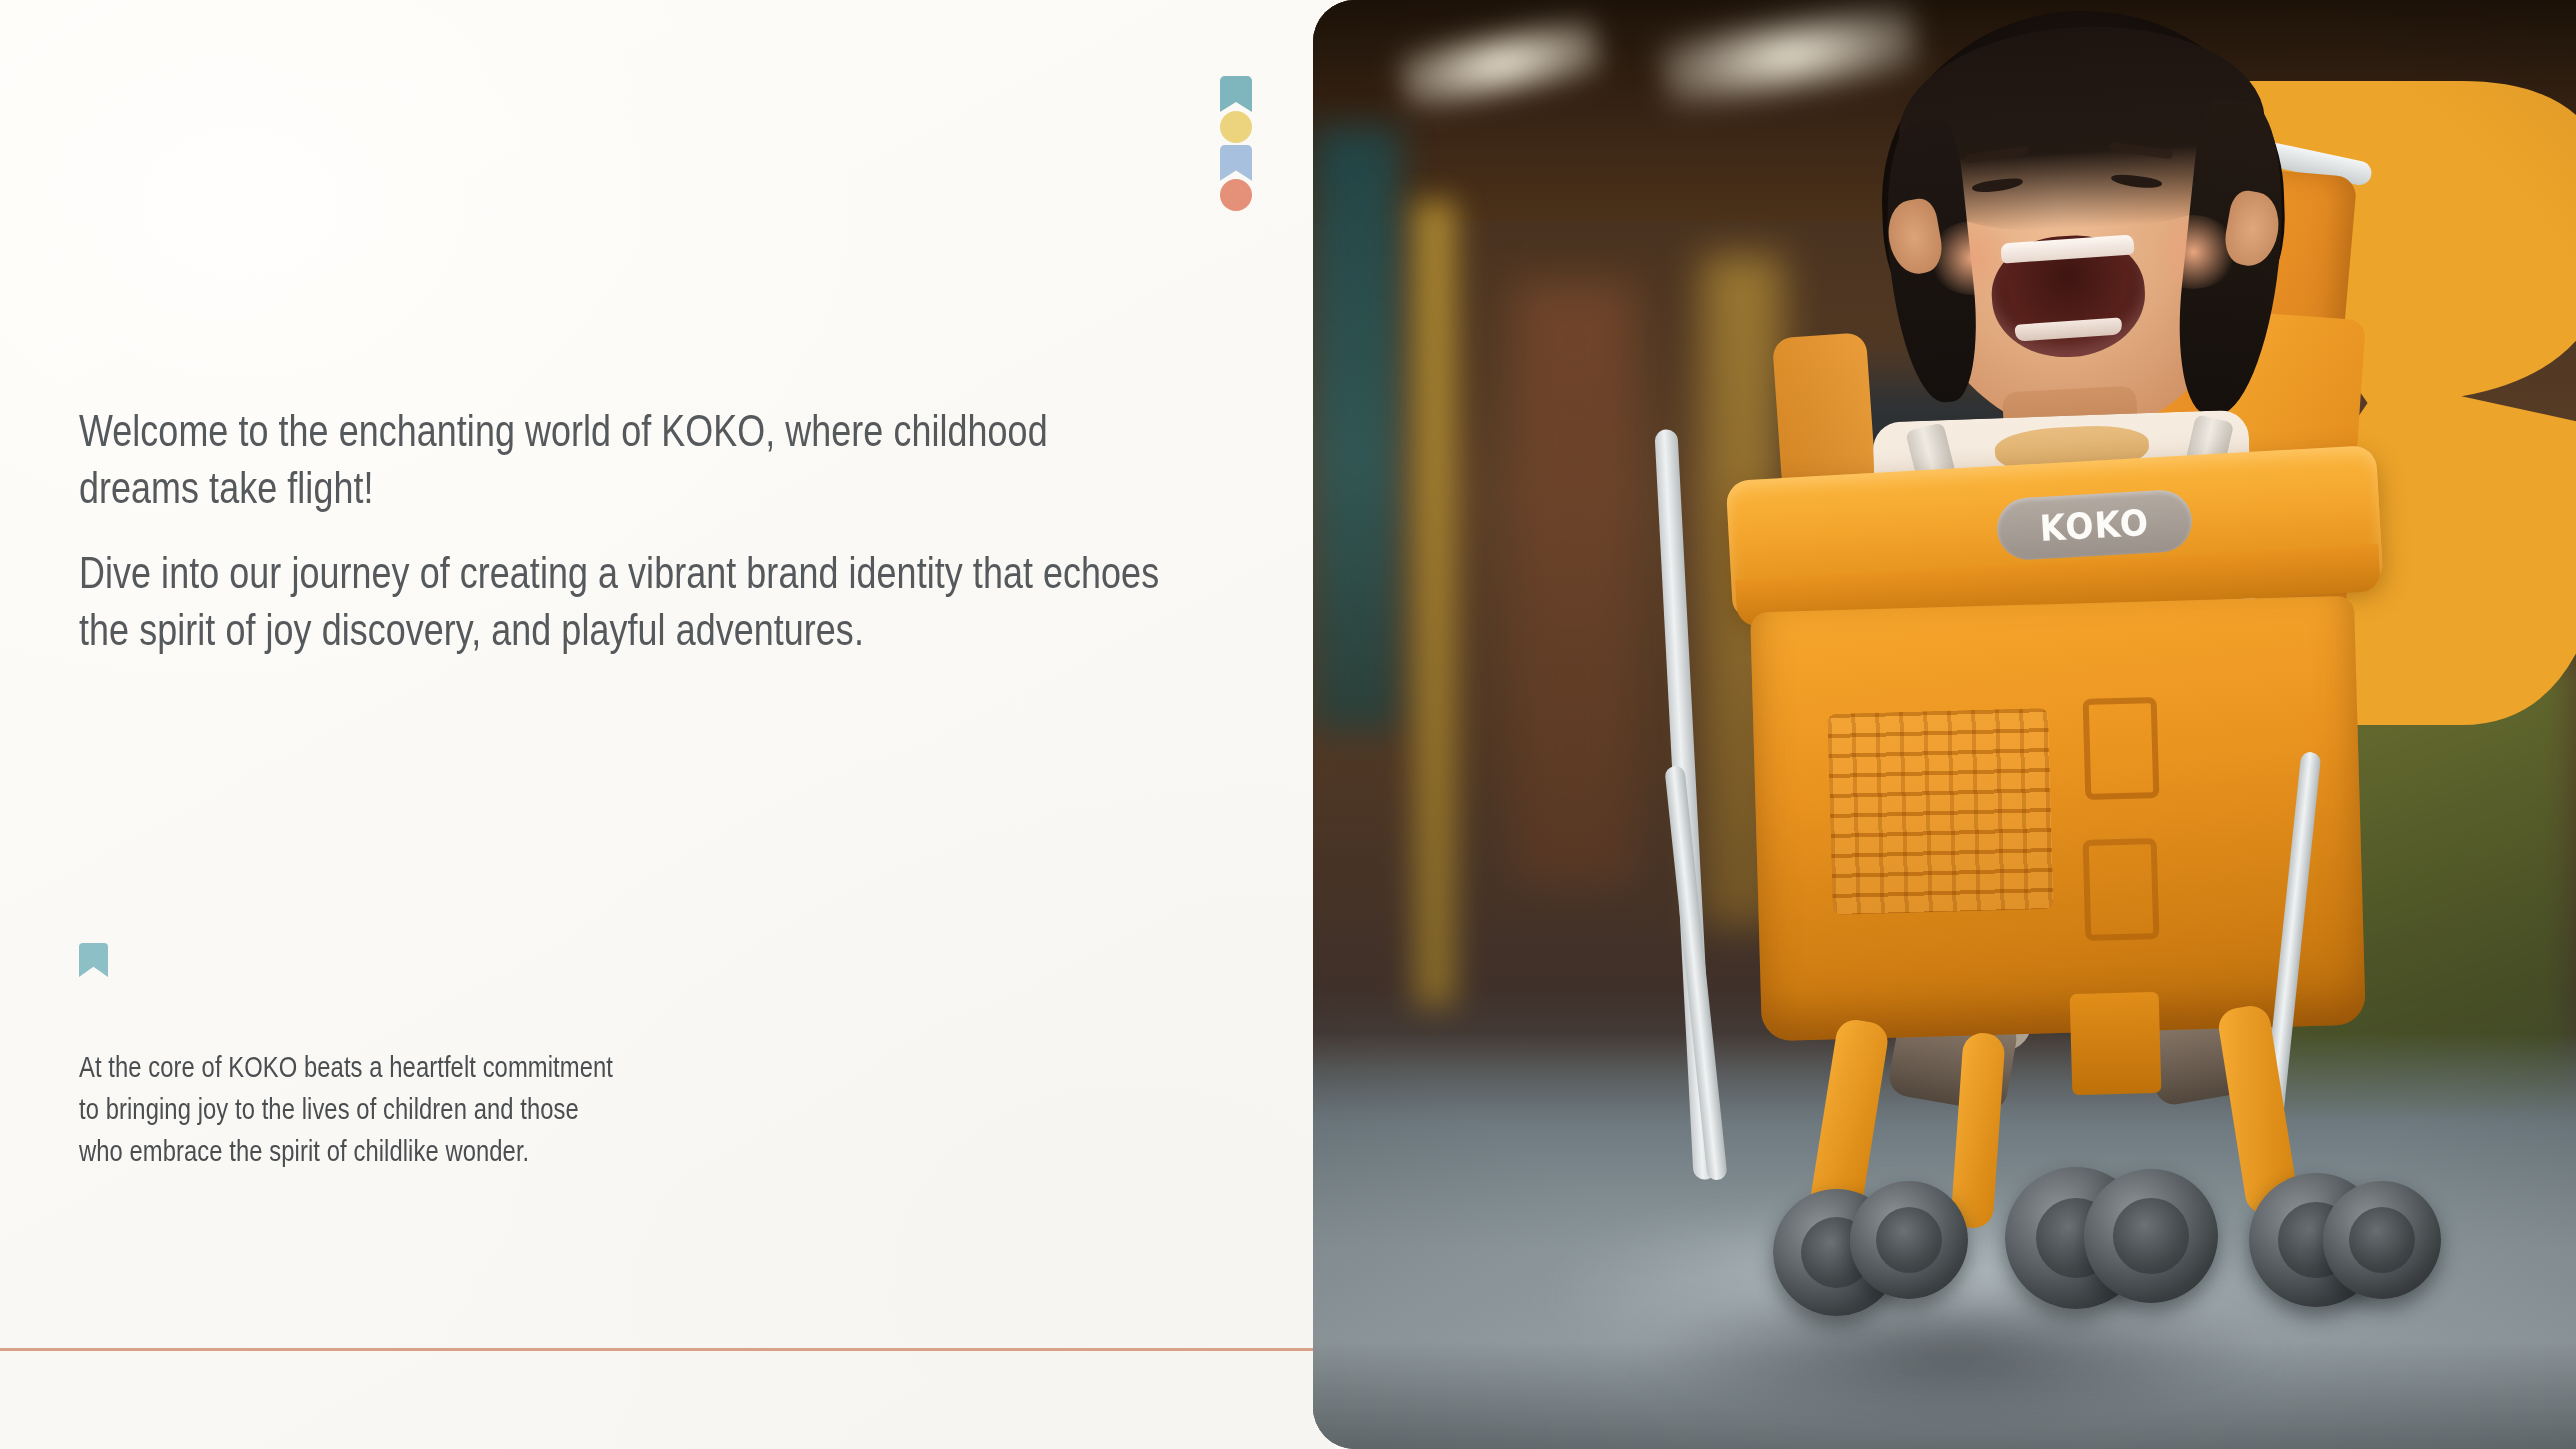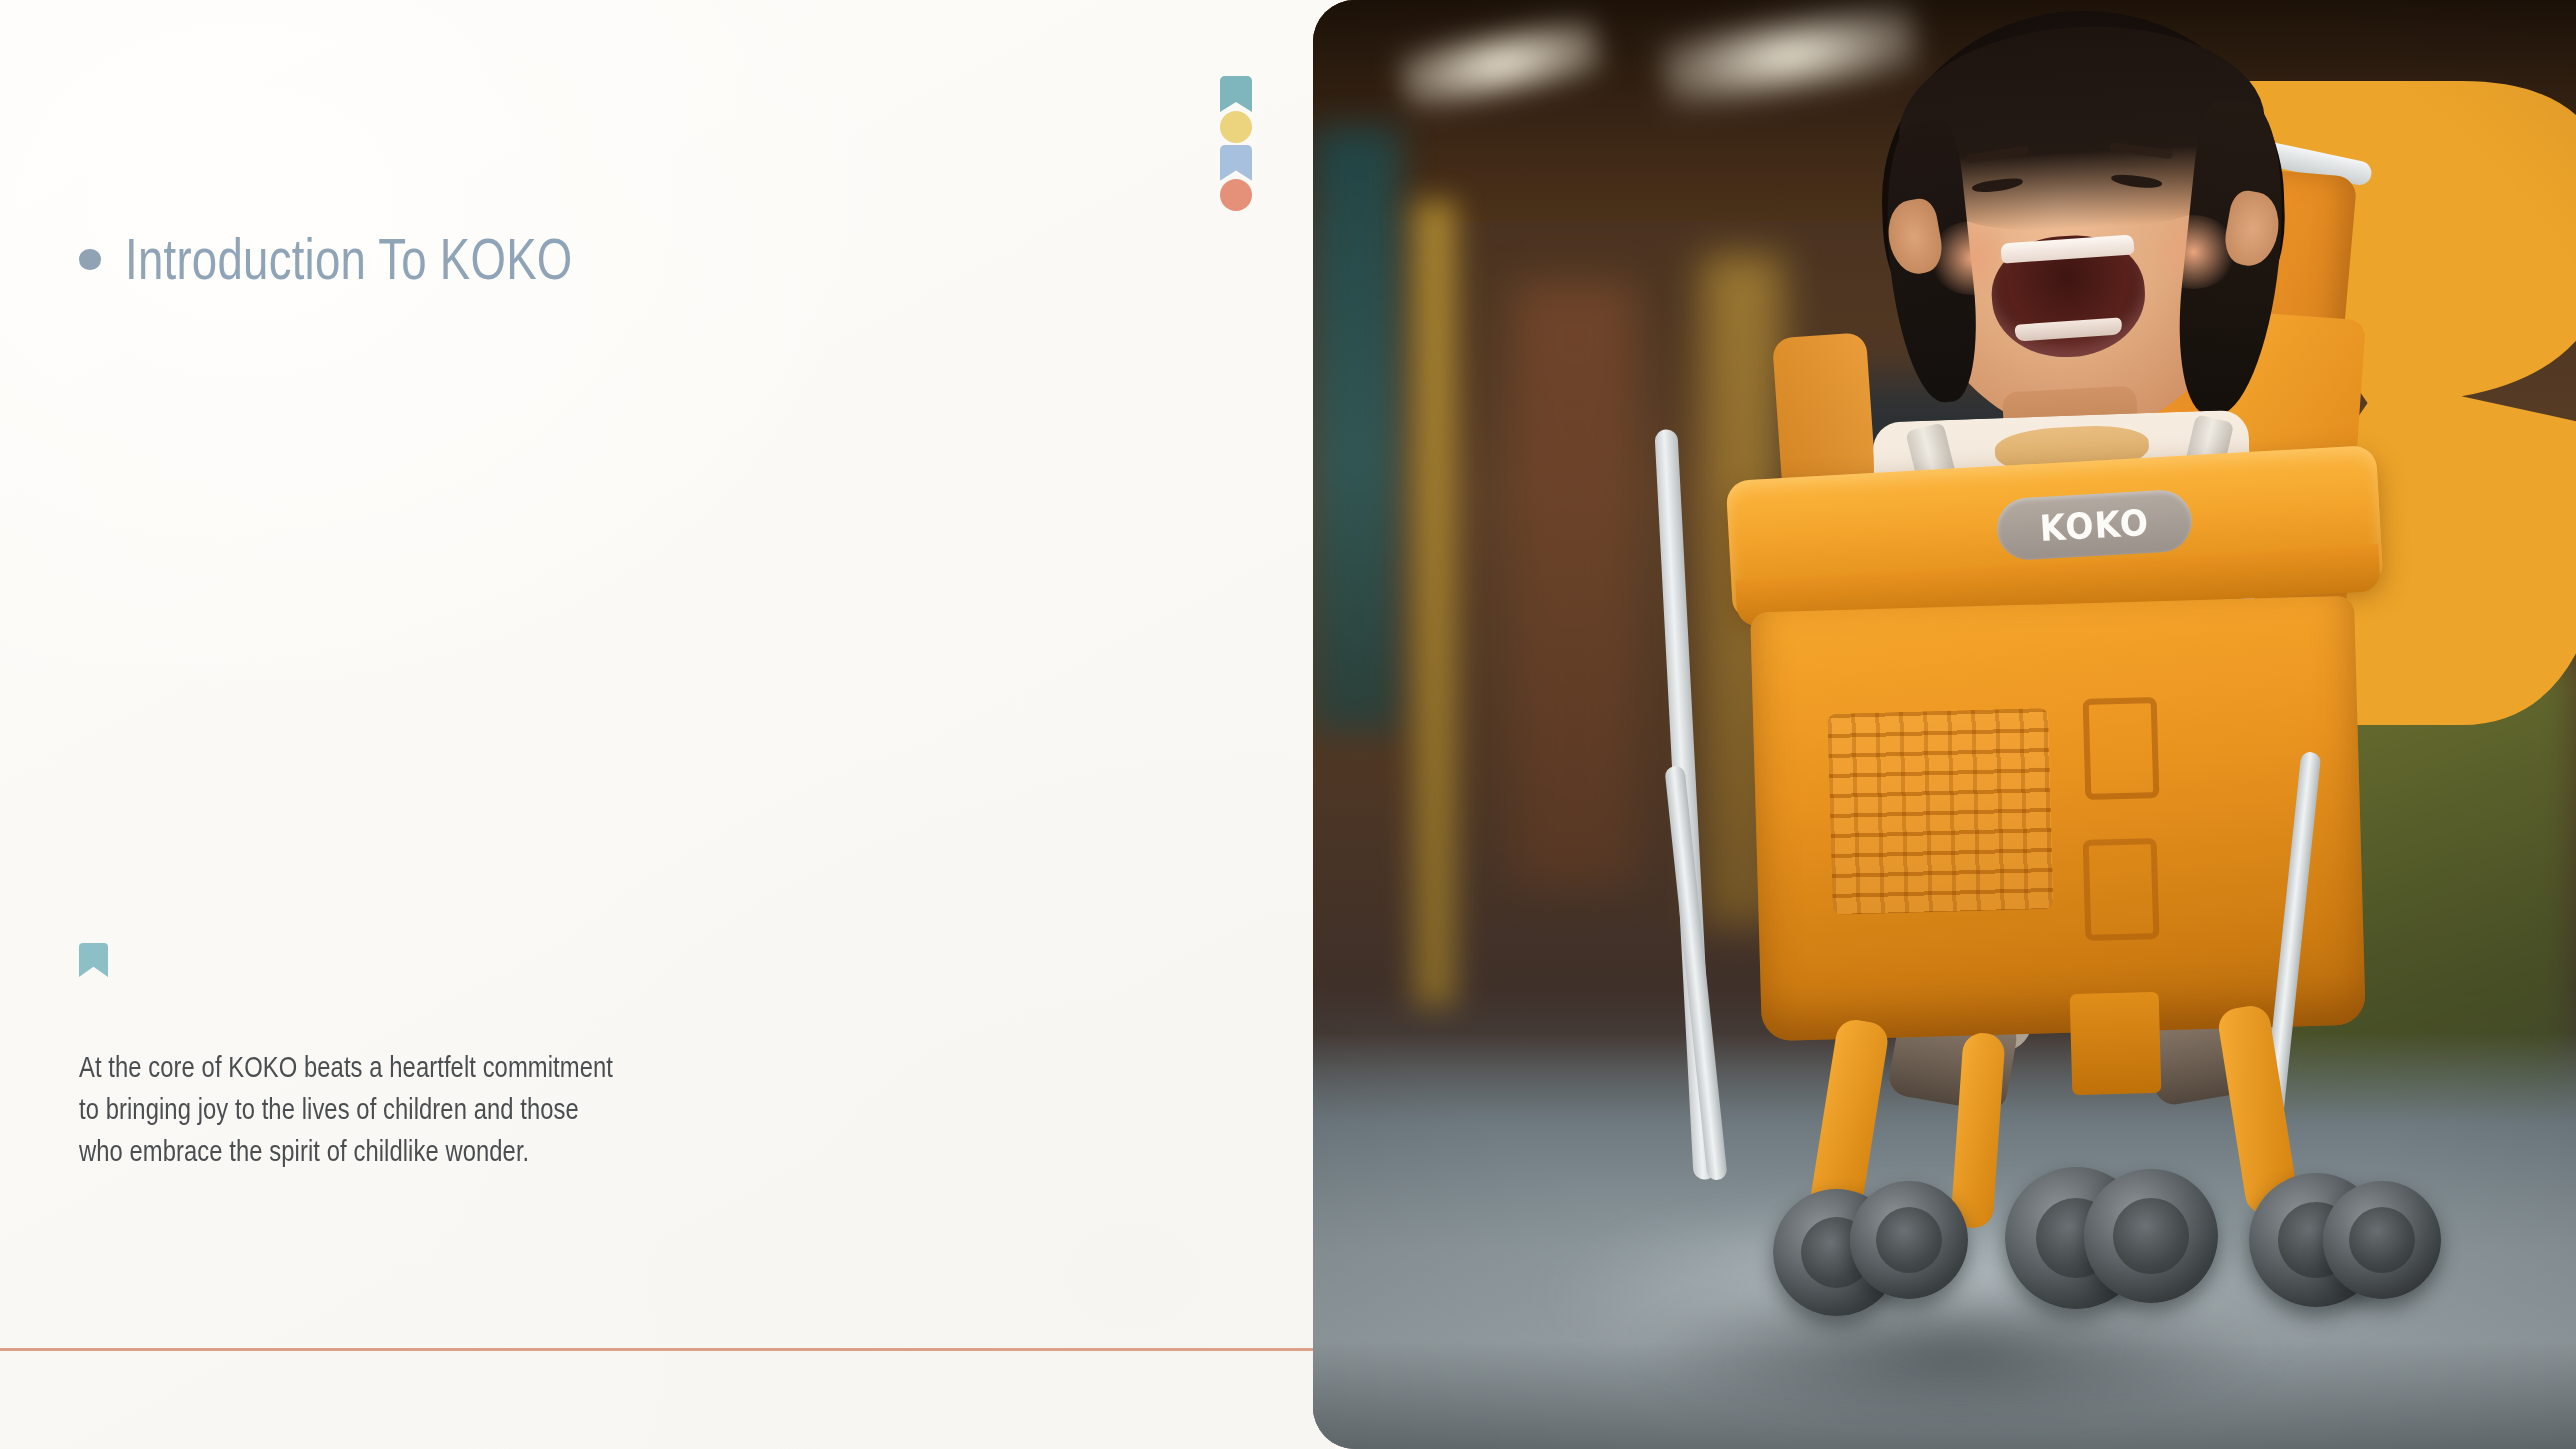--- a/index.html
+++ b/index.html
@@ -529,25 +529,25 @@
 
   <div class="left-panel">
 
     <div class="deco-stack">
       <div class="deco-bookmark" style="background:#7fb5bd;"></div>
       <div class="deco-circle deco-gap-a" style="background:#ecd37e;"></div>
       <div class="deco-bookmark deco-gap-b" style="background:#a7c0dd;"></div>
       <div class="deco-circle deco-gap-c" style="background:#e59079;"></div>
     </div>
 
-    <div class="title-row">
-      <div class="title-dot"></div>
-      <div class="section-title">Introduction To KOKO</div>
+
+    <div class="body-copy">
+      <p class="body-para">Welcome to the enchanting world of KOKO, where childhood dreams take flight!</p>
+      <p class="body-para">Dive into our journey of creating a vibrant brand identity that echoes the spirit of joy discovery, and playful adventures.</p>
     </div>
-
 
     <div class="columns">
       <div class="col">
         <div class="col-icon"></div>
         <div class="col-text">At the core of KOKO beats a heartfelt commitment to bringing joy to the lives of children and those who embrace the spirit of childlike wonder.</div>
       </div>
     </div>
 
     <div class="rule"></div>
   </div>

